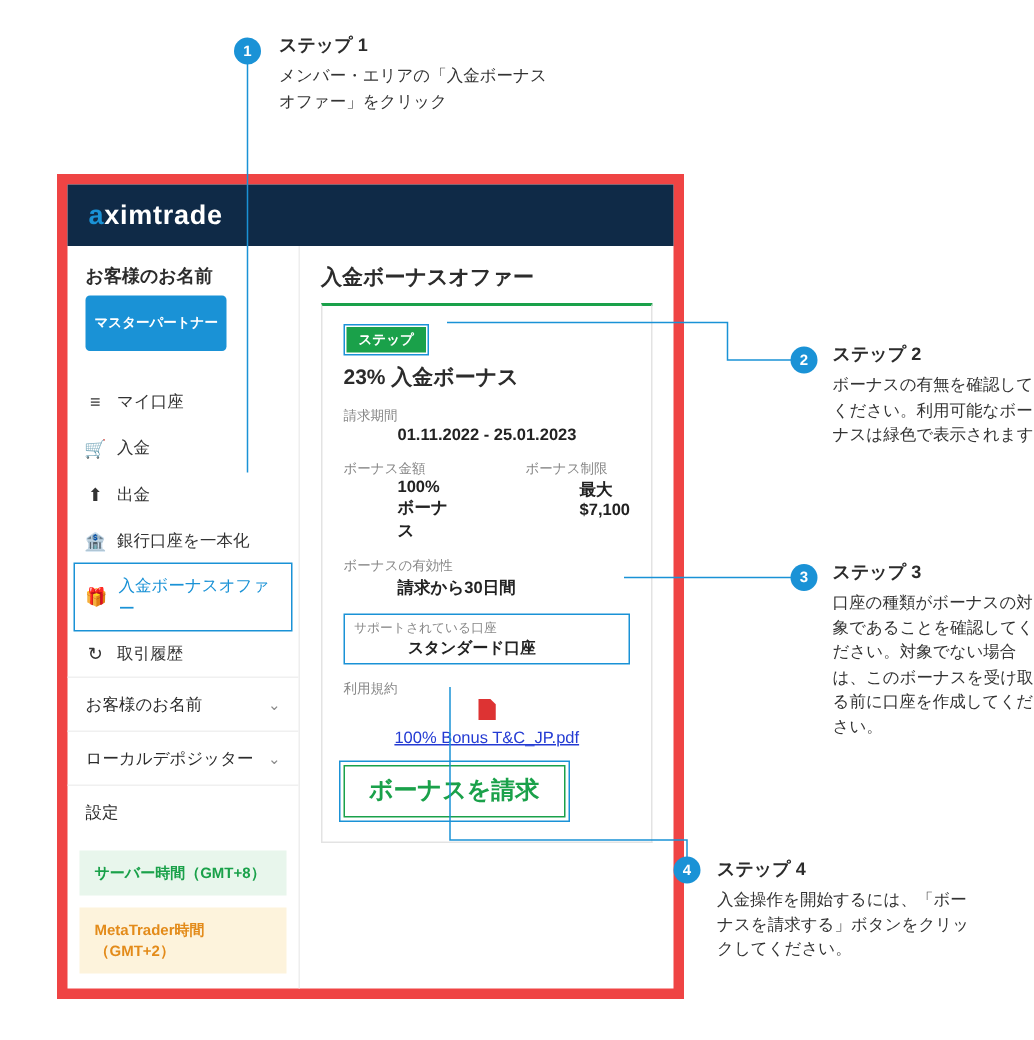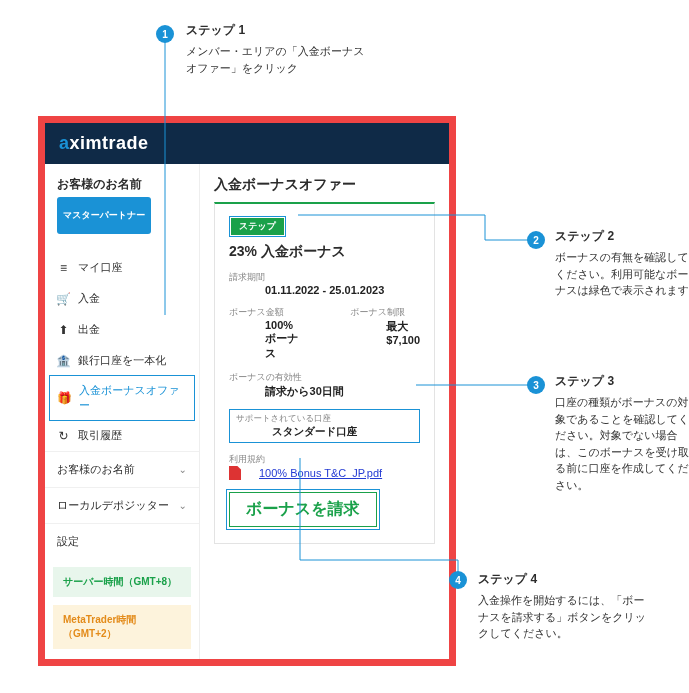--- a/index.html
+++ b/index.html
@@ -126,21 +126,21 @@
   .val { font-size:11px; font-weight:600; color:#222;margin-left:36px; }
   .row { margin-bottom:10px; }
   .row2 { display:flex; gap:44px; margin-bottom:10px; }
   .acct-box {
     border:1px solid #1a92d6;
     padding:3px 6px;
     margin-top:2px; margin-bottom:10px;
   }
   .acct-box .lbl { font-size:8.5px; }
   .acct-box .val { font-size:10.5px; }
-  .pdf-line { display:flex; align-items:center; gap:18px; margin-bottom:12px; }
+  .pdf-line { display:flex; align-items:center; gap:6px; margin-bottom:12px;flex-direction:column; }
   .pdf-ico {
     width:12px; height:14px;
     background:#d33; position:relative;
     clip-path: polygon(0 0, 70% 0, 100% 25%, 100% 100%, 0 100%);
   }
   .pdf-link { color:#243bd3; font-size:11px; text-decoration:underline; cursor:pointer; }
   .claim-btn {
     display:inline-block;
     border:1px solid #1aa14a; outline:1px solid #1a92d6; outline-offset:2px;
     color:#1aa14a; font-size:16px; font-weight:600;

